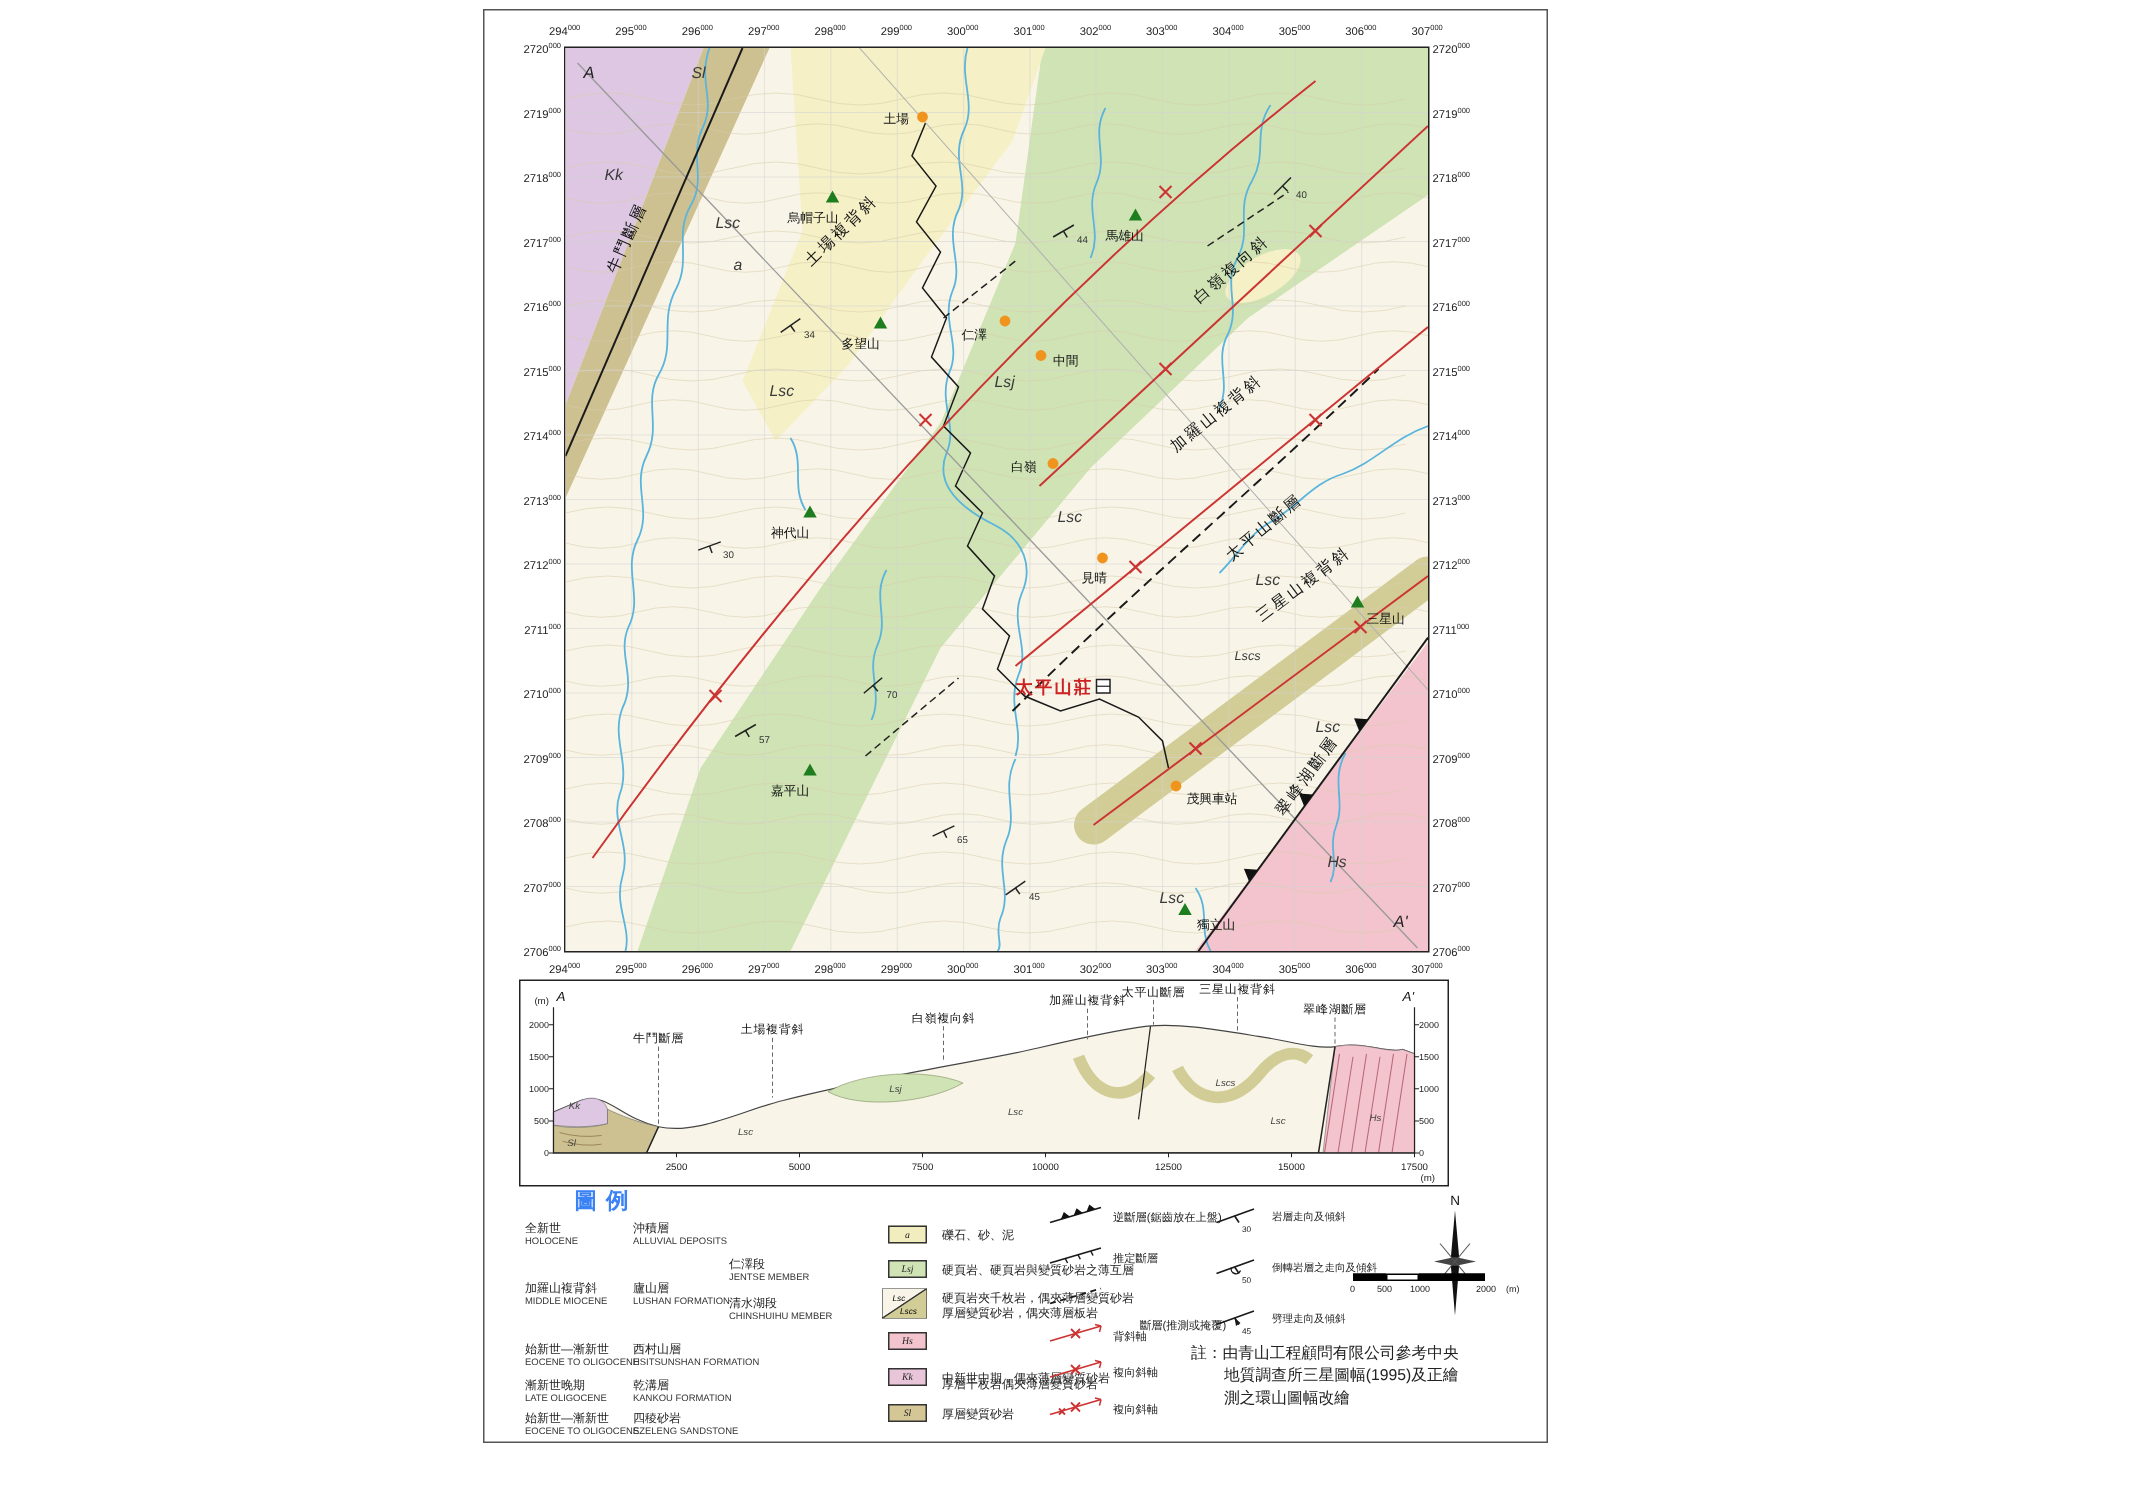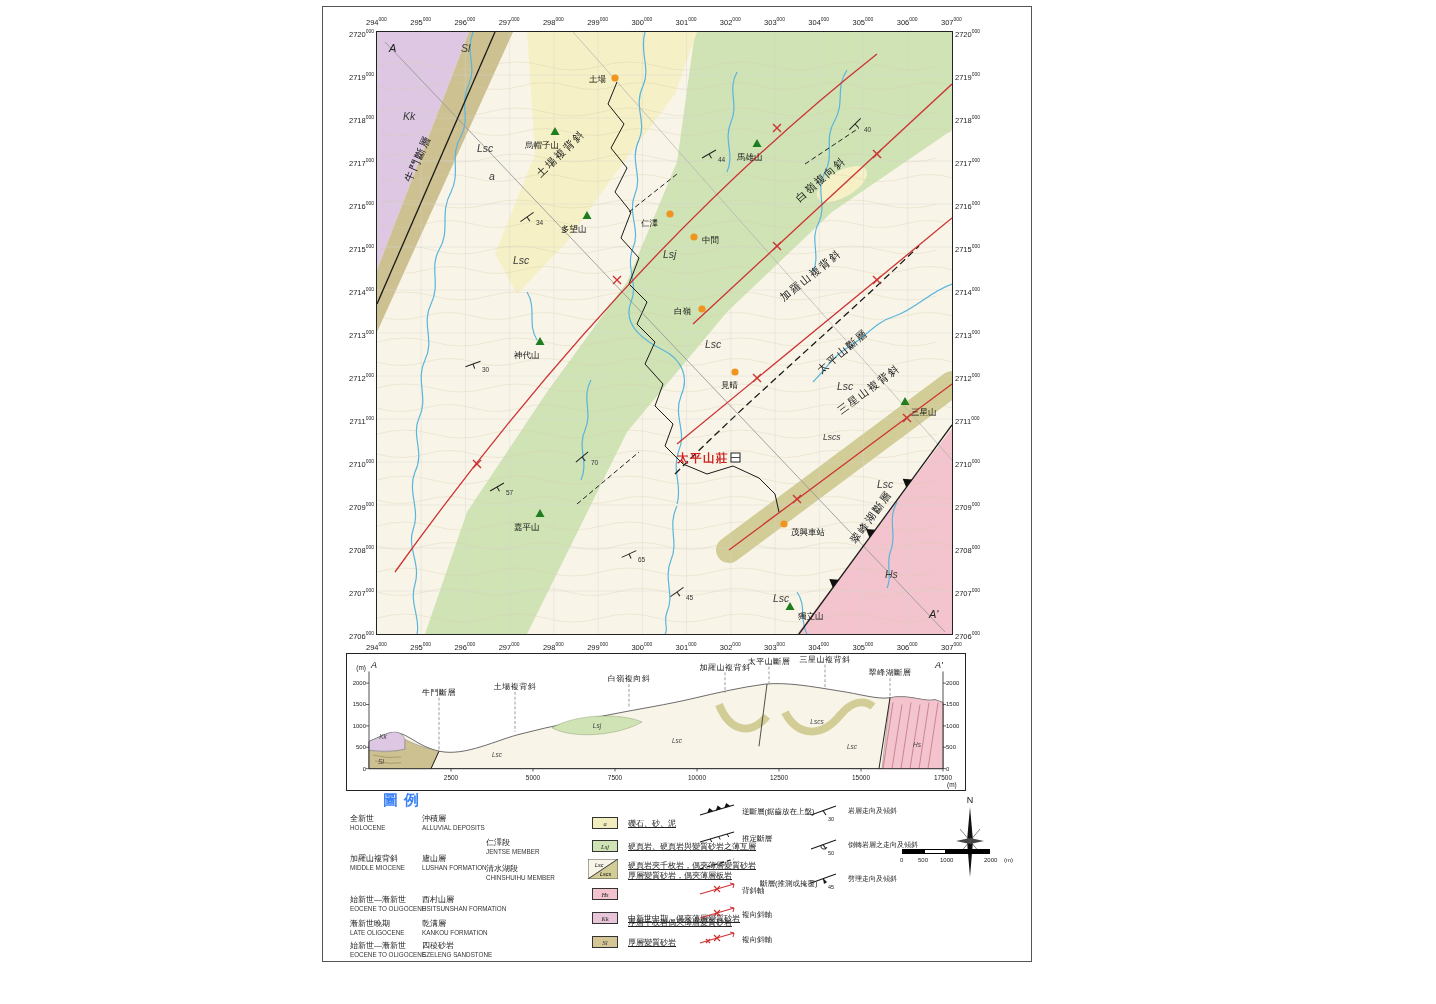--- a/index.html
+++ b/index.html
@@ -12,21 +12,21 @@
   .tick sup{font-size:5px;vertical-align:super;}
   .section-panel{position:absolute;left:23px;top:646px;width:618px;height:136px;border:1.2px solid #222;background:#fff;}
   #sec-svg{width:100%;height:100%;display:block;font-family:"Liberation Sans",sans-serif;}
   .legend{position:absolute;left:23px;top:786px;width:684px;height:168px;font-family:"Liberation Sans",sans-serif;}
   .legend-title{position:absolute;left:37px;top:-2px;font-size:15px;letter-spacing:6px;color:#3b82f6;font-weight:bold;font-family:"Liberation Serif",serif;}
   .l-era,.l-fm,.l-mem{position:absolute;color:#222;line-height:8px;white-space:nowrap;}
   .l-era .zh,.l-fm .zh,.l-mem .zh{font-size:8px;display:block;}
   .l-era .en,.l-fm .en,.l-mem .en{font-size:6.3px;display:block;margin-top:1px;color:#333;}
   .chip{position:absolute;width:24px;height:10px;border:.8px solid #333;display:flex;align-items:center;justify-content:center;}
   .chip span{font-size:6.5px;font-style:italic;font-family:"Liberation Serif",serif;color:#222;}
-  .l-desc{position:absolute;font-size:8px;color:#222;white-space:nowrap;text-decoration:underline;}
+  .l-desc{position:absolute;font-size:8px;color:#222;white-space:nowrap;}
   .sym-ico{position:absolute;}
   .sym-lab{position:absolute;font-size:7.5px;color:#222;white-space:nowrap;}
   .att-lab{font-size:7px;}
   .note{position:absolute;left:448px;top:102px;font-size:10.5px;color:#222;line-height:15px;width:240px;}
   .note .ln{display:block;}
   .note .ind{margin-left:22px;}
   .compass{position:absolute;left:602px;top:0px;width:44px;height:88px;}
   .scalebar{position:absolute;left:556px;top:56px;width:125px;height:22px;}
   .sb-seg{position:absolute;top:0;height:5px;border:.8px solid #000;box-sizing:border-box;}
   .sb-lab{position:absolute;top:8px;font-size:6px;color:#222;}
@@ -531,20 +531,25 @@
             </svg></div>
           <div class="sym-lab att-lab" style="left: 502px; top: 47px;">倒轉岩層之走向及傾斜</div>
           <div class="sym-ico" style="left: 462px; top: 76px;"><svg width="36" height="22">
               <line x1="3" y1="14" x2="28" y2="5" stroke="#1a1a1a" stroke-width="1.1"></line>
               <line x1="15" y1="9.5" x2="18" y2="14" stroke="#1a1a1a" stroke-width="1.1"></line>
               <polygon points="15,9.5 19,13 16,15" fill="#1a1a1a"></polygon>
               <text x="20" y="20" font-size="5.5" fill="#222">45</text>
             </svg></div>
           <div class="sym-lab att-lab" style="left: 502px; top: 81px;">劈理走向及傾斜</div>
         </div>
+      <div class="note">
+        <span class="ln">註：由青山工程顧問有限公司參考中央</span>
+        <span class="ln ind">地質調查所三星圖幅(1995)及正繪</span>
+        <span class="ln ind">測之環山圖幅改繪</span>
+      </div>
       <div class="compass">
         <svg viewBox="0 0 44 88" width="44" height="88">
           <text x="22" y="10" text-anchor="middle" font-size="9" fill="#111">N</text>
           <polygon points="22,14 25,48 22,84 19,48" fill="#111"></polygon>
           <polygon points="8,48 22,45 36,48 22,51" fill="#444"></polygon>
           <line x1="12" y1="36" x2="32" y2="60" stroke="#555" stroke-width=".7"></line>
           <line x1="32" y1="36" x2="12" y2="60" stroke="#555" stroke-width=".7"></line>
         </svg>
       </div>
       <div class="scalebar" id="scalebar">

